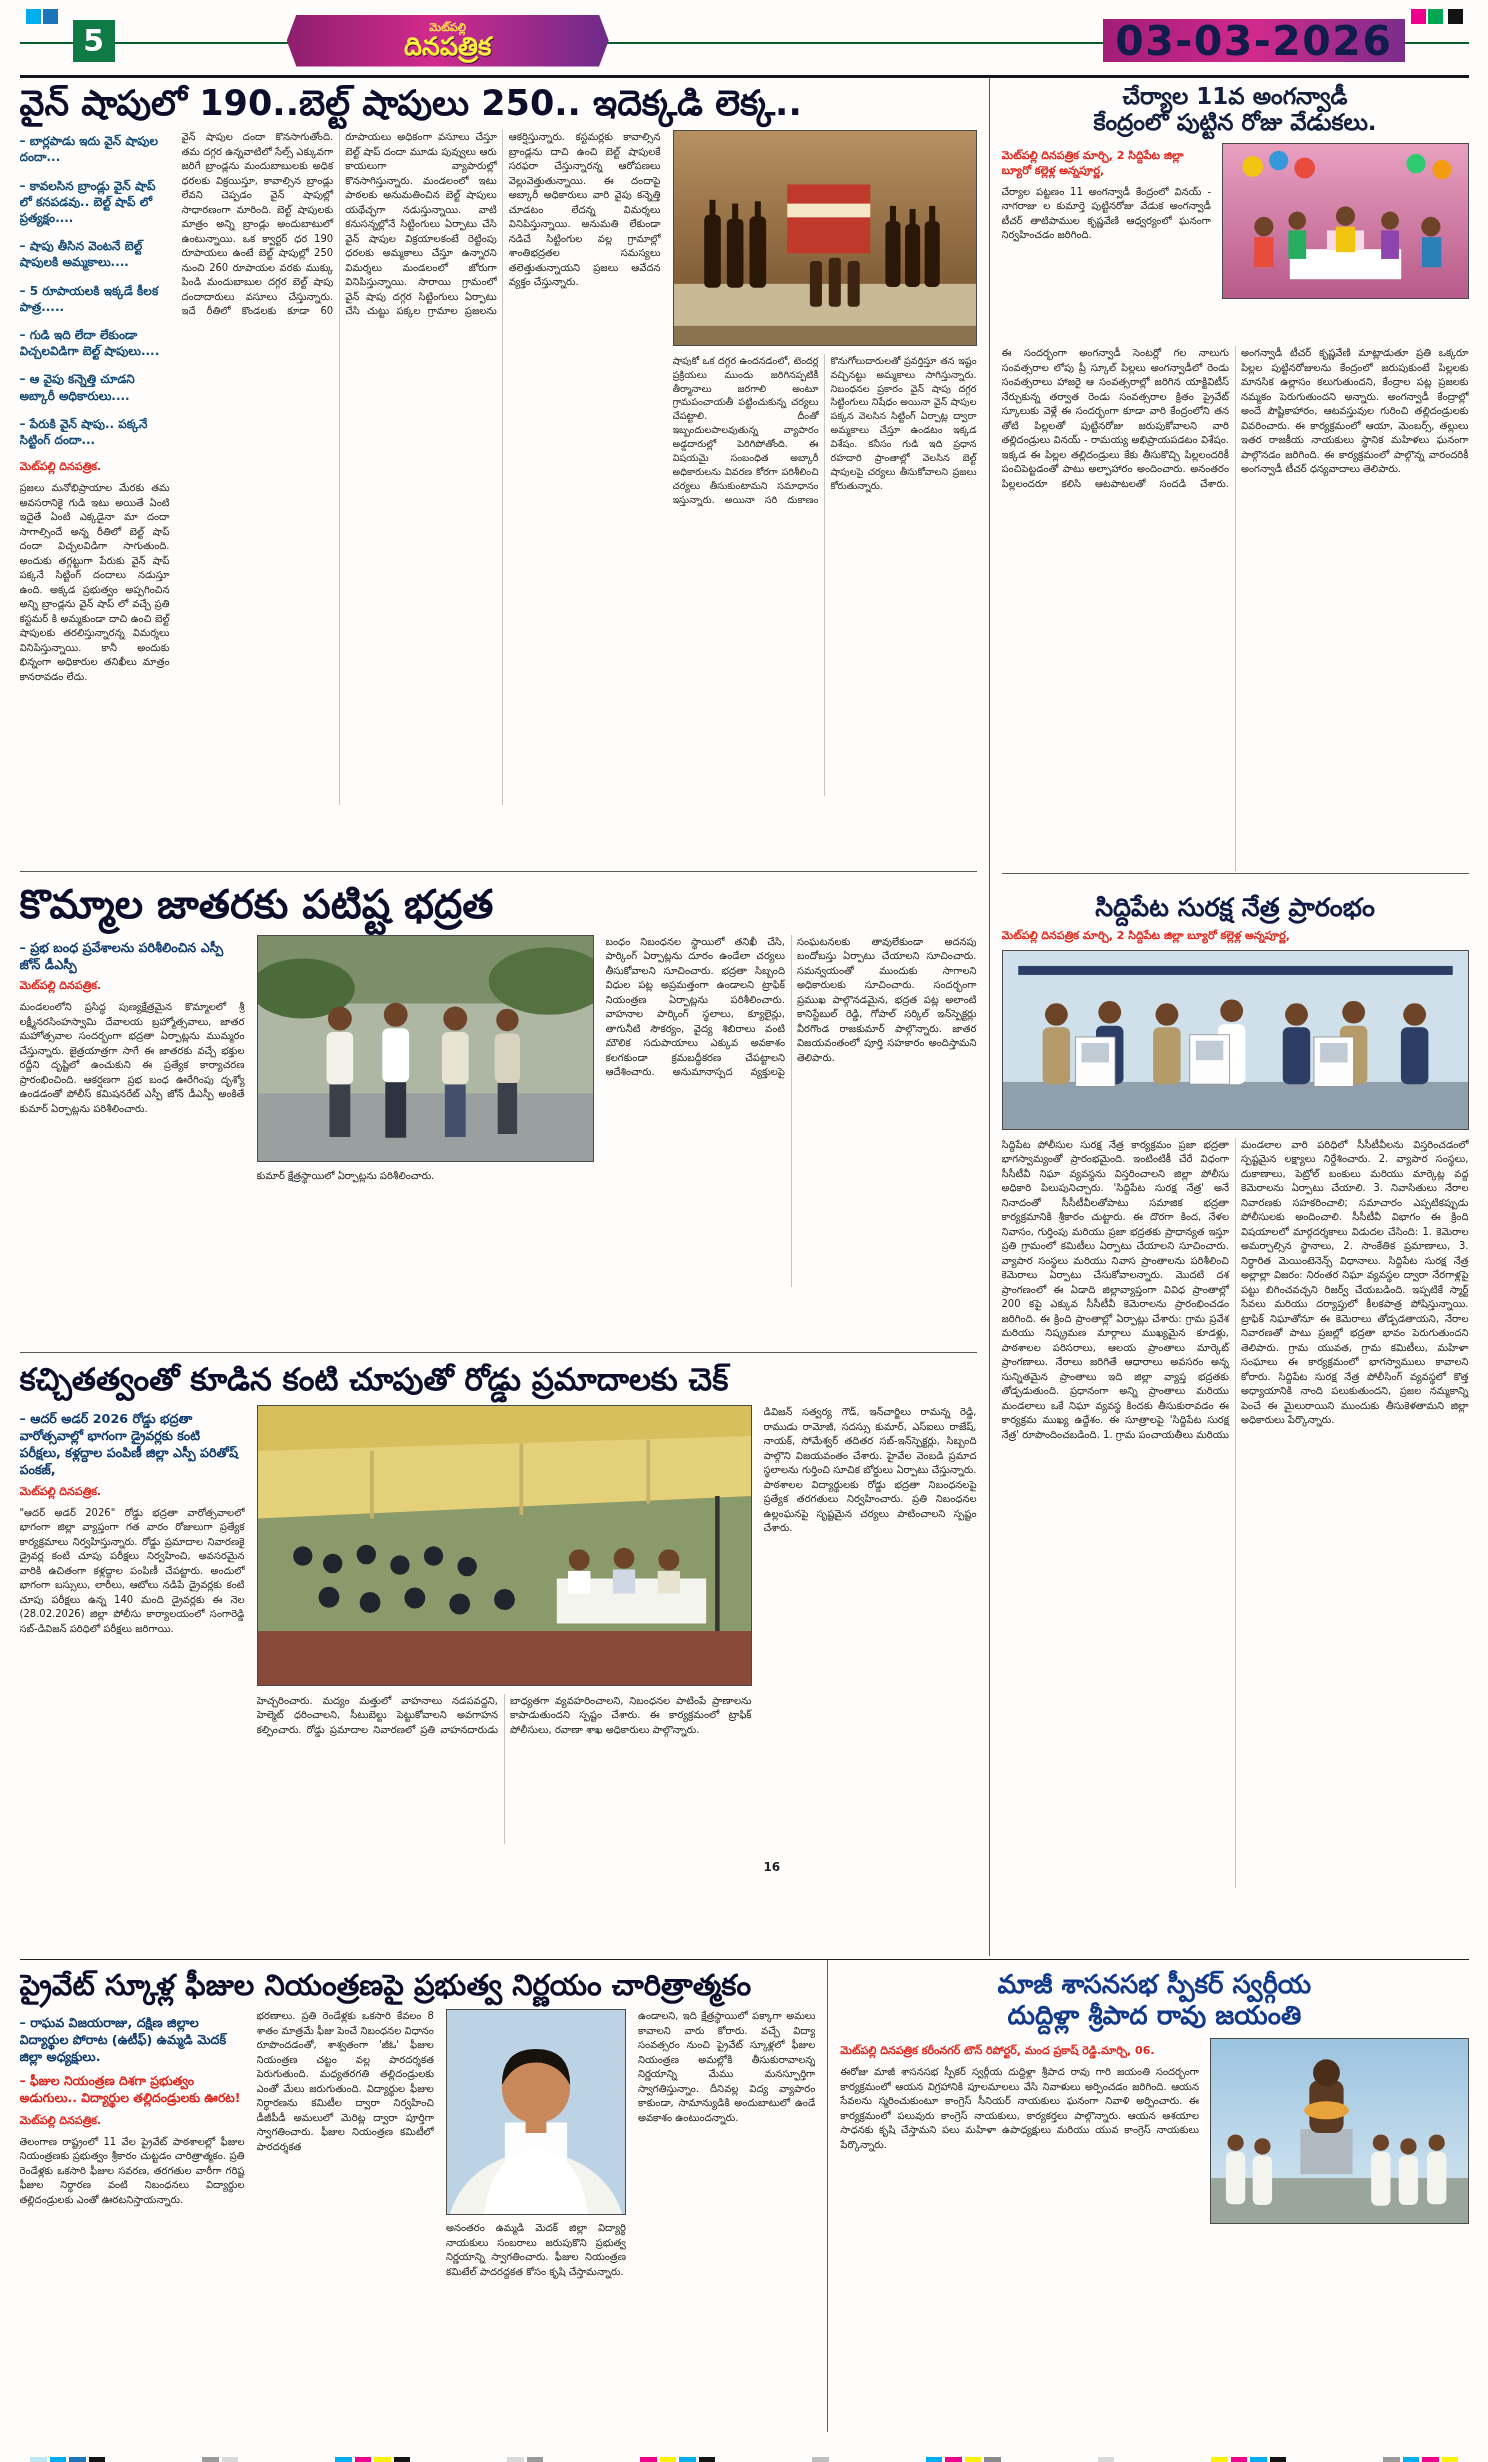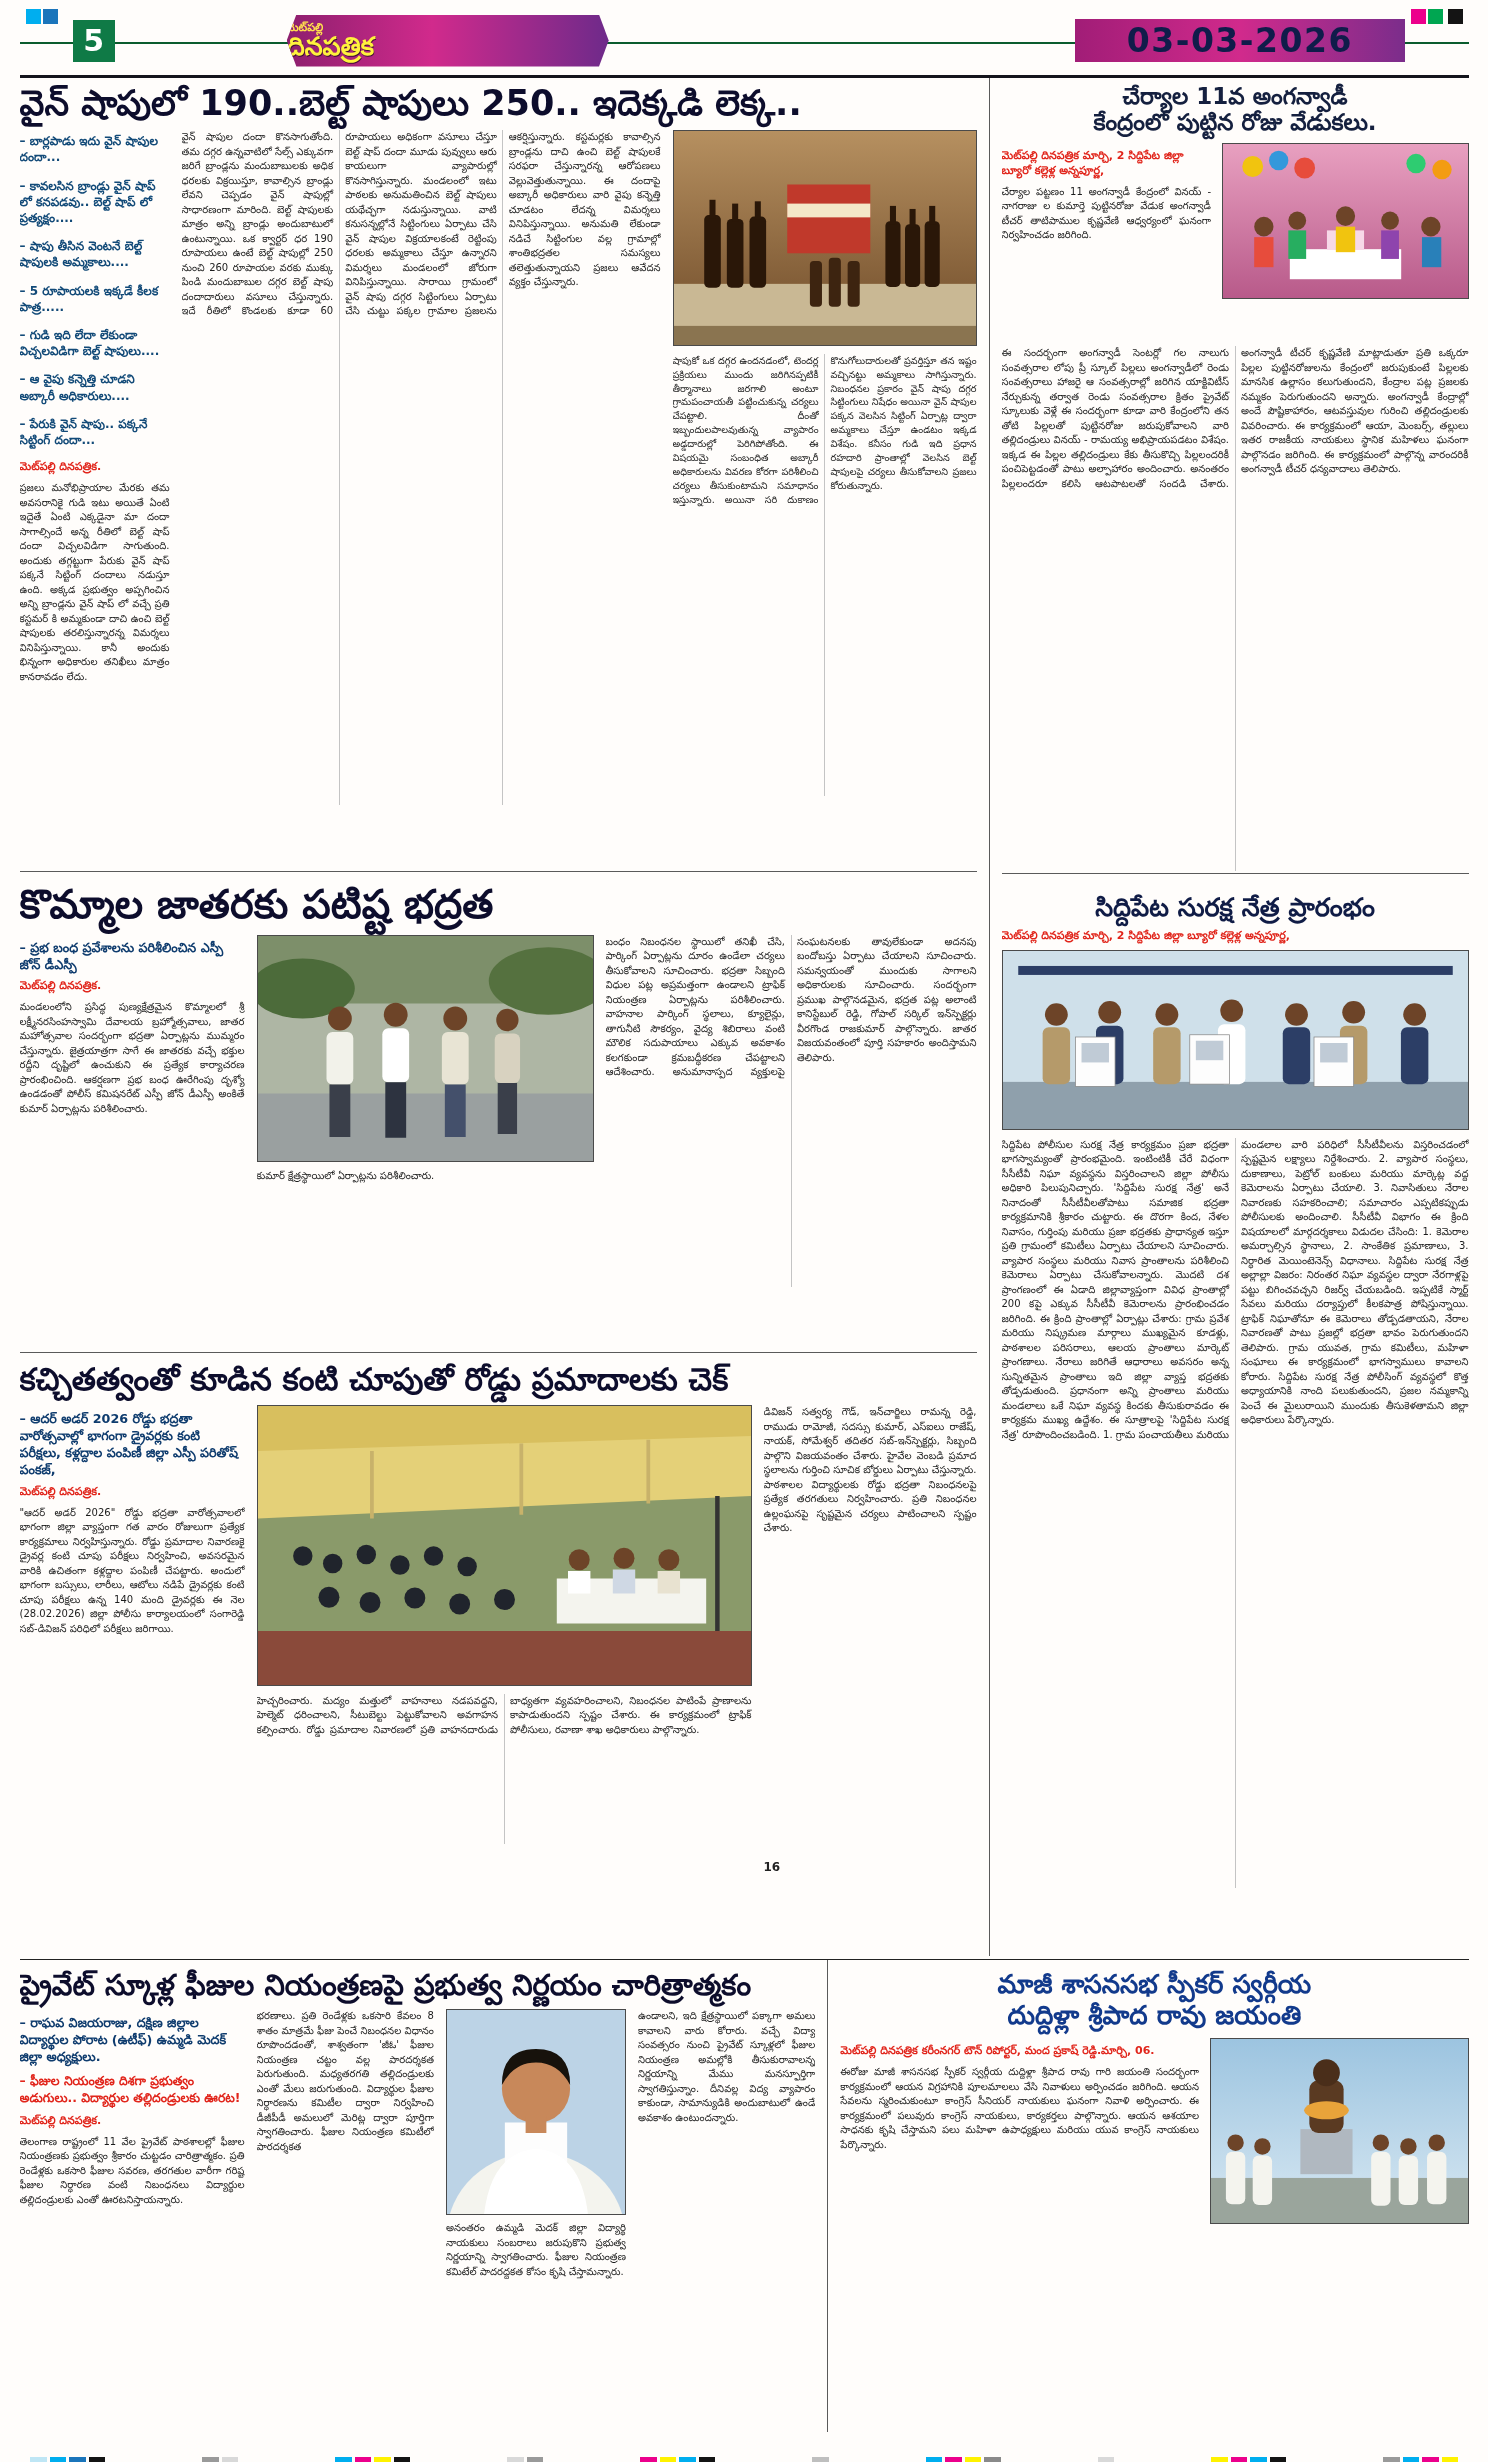--- a/index.html
+++ b/index.html
@@ -7,27 +7,27 @@
   .page{width:1488px;min-height:2462px;box-sizing:border-box;padding:6px 19.5px 10.5px;position:relative;background:#fffdfb;}
 
   
   .topbar{position:relative;height:69px;display:flex;align-items:center;border-bottom:3px solid #14141c;}
   .head-rule{position:absolute;left:0;right:0;top:52%;height:2.2px;background:#0a5c2e;z-index:0;}
   .pagenum{position:relative;z-index:1;width:42px;height:42px;background:#0f7a46;color:#fff;font-size:30px;font-weight:bold;
     display:flex;align-items:center;justify-content:center;margin-left:9px;}
   .masthead{position:relative;z-index:1;margin-left:172px;width:322px;height:52px;
     background:linear-gradient(90deg,#8d1f6e,#d12a8c 45%,#6e2a8a);
     clip-path:polygon(3% 0,97% 0,100% 50%,97% 100%,3% 100%,0 50%);
-    display:flex;flex-direction:column;align-items:flex-start;justify-content:center;}
+    display:flex;flex-direction:column;align-items:center;justify-content:center;}
   .masthead-top{color:#ffe14d;font-size:11.2px;font-weight:bold;line-height:1;}
   .masthead-main{color:#fff23d;font-size:25.5px;font-weight:bold;line-height:1.05;text-shadow:0.7px 0.7px 0 #3a0b30;}
-  .date-band{position:relative;z-index:1;margin-left:auto;width:330px;height:43px;
+  .date-band{position:relative;z-index:1;margin-left:auto;width:302px;height:43px;
     background:linear-gradient(90deg,#a11d77,#d12a8c 50%,#7b2d8b);
     display:flex;align-items:center;justify-content:center;
-    color:#101c4a;font-size:33px;font-weight:bold;letter-spacing:1.5px;}
+    color:#101c4a;font-size:41px;font-weight:bold;letter-spacing:1.5px;}
   .corner-marks{position:relative;z-index:1;display:flex;gap:4.5px;margin:0 6px;align-self:flex-start;padding-top:3px;}
   .corner-marks .mark-group{display:flex;gap:2.2px;}
   .mark{width:15px;height:15px;display:inline-block;}
 
   
   .article{box-sizing:border-box;overflow:hidden;}
   .hl{margin:4.5px 0 7.5px;font-weight:bold;color:#0d0d2c;line-height:1.15;}
   .dateline{color:#e1251b;font-weight:bold;font-size:11px;margin:6px 0;}
   .bodytext{font-size:10px;line-height:1.45;text-align:justify;overflow:hidden;}
   .cols2{column-count:2;column-gap:12px;column-rule:0.7px solid #c4c4c4;}

